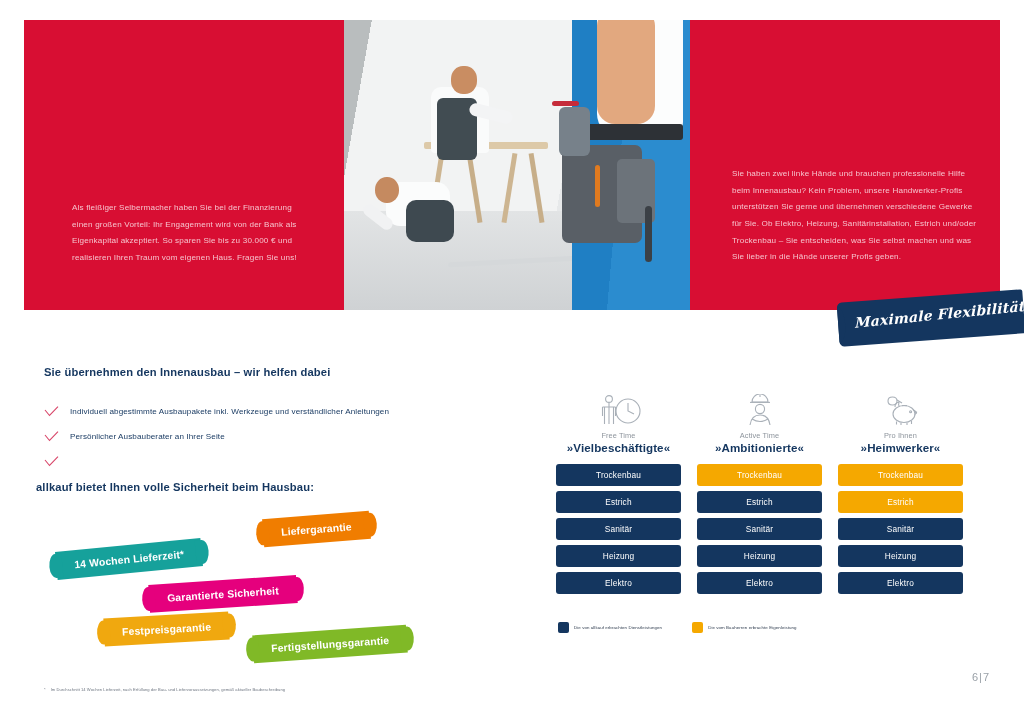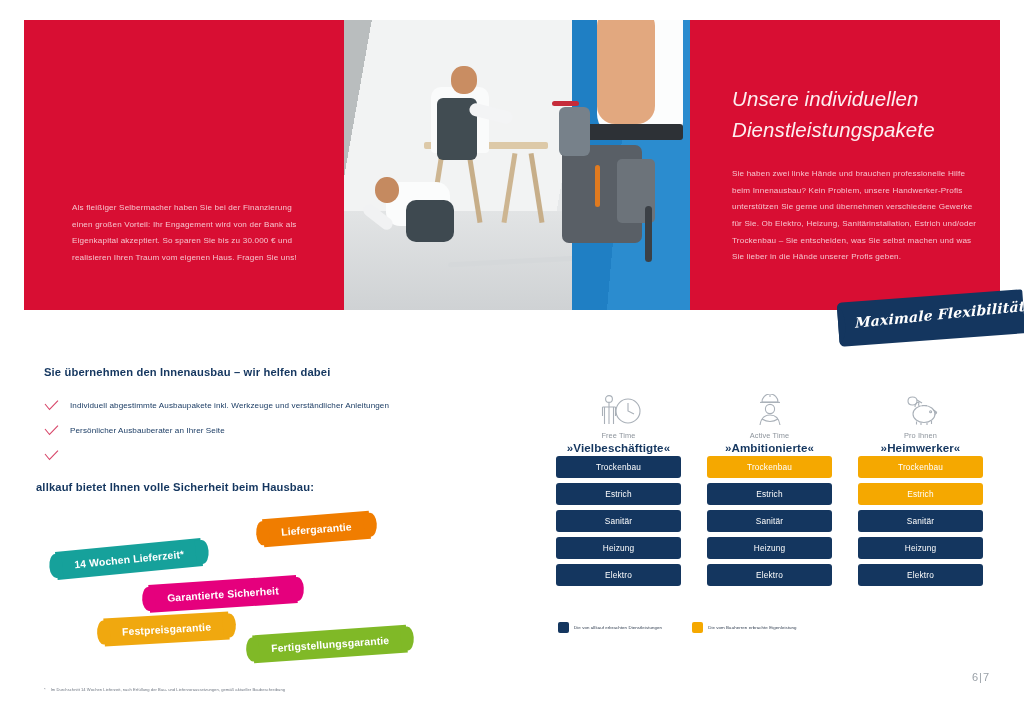--- a/index.html
+++ b/index.html
@@ -92,21 +92,21 @@
 
   
   .sec-title {
     position: absolute; color: #14365f; font-weight: bold;
     font-size: 11.2px; letter-spacing: .15px;
   }
   #title-innenausbau { left: 44px; top: 366px; }
   #title-sicherheit  { left: 36px; top: 481px; }
 
   .check-list { position: absolute; left: 44px; top: 392px; width: 420px; }
-  .check-row { display: flex; align-items: center; height: 25px; }
+  .check-row { display: flex; align-items: flex-end; height: 25px; }
   .check-mark { width: 26px; flex: 0 0 26px; padding-top: 1px; }
   .check-mark svg { display: block; }
   .check-label { color: #14365f; font-size: 8.1px; line-height: 1.4; padding-top: 3px; letter-spacing: .1px; }
 
   
   .badges { position: absolute; left: 44px; top: 505px; width: 420px; height: 160px; }
   .badge {
     position: absolute; color: #fff; font-weight: bold;
     font-size: 10.4px; white-space: nowrap;
     display: flex; align-items: center; justify-content: center;
@@ -118,27 +118,27 @@
   }
   .badge::before { left:-7px; border-radius:60% 0 0 55%; }
   .badge::after  { right:-7px; border-radius:0 52% 60% 0; }
   #badge-liefergarantie      { background:#f07d00; left:219px; top:10px;  transform:rotate(-4.5deg); }
   #badge-lieferzeit          { background:#16a19b; left:12px;  top:40px;  transform:rotate(-5.5deg); }
   #badge-sicherheit          { background:#e5007d; left:105px; top:75px;  transform:rotate(-3.8deg); }
   #badge-festpreis           { background:#f0a80f; left:60px;  top:110px; transform:rotate(-3.2deg); }
   #badge-fertigstellung      { background:#80b927; left:209px; top:125px; transform:rotate(-4deg); }
 
   
-  .packages { position: absolute; left: 556px; top: 392px; width: 428px; display: flex; gap: 26px; }
+  .packages { position: absolute; left: 556px; top: 392px; width: 428px; display: flex; gap: 16px; }
   .pkg { width: 125px; }
   .pkg-icon { height: 34px; display: flex; align-items: flex-end; justify-content: center; }
   .pkg-icon svg { display: block; }
   .pkg-sub { text-align:center; color:#8d949c; font-size:7.4px; margin-top:5px; letter-spacing:.1px; }
   .pkg-name { text-align:center; color:#14365f; font-weight:bold; font-size:11.6px; margin-top:1px; letter-spacing:.1px; }
-  .pkg-rows { margin-top: 2px; }
+  .pkg-rows { margin-top: 10px; }
   .pkg-row {
     height: 22px; border-radius: 3px; margin-bottom: 5px;
     display:flex; align-items:center; justify-content:center;
     font-size: 8.3px; letter-spacing:.15px;
   }
   .pkg-row.blue   { background:#14365f; color:#ffffff; }
   .pkg-row.orange { background:#f5a800; color:#ffffff; }
 
   
   .legend { position:absolute; left:558px; top:622px; display:flex; gap:30px; }
@@ -187,21 +187,20 @@
       <div class="ph-belt"></div>
       <div class="ph-pouch"></div>
       <div class="ph-pouch2"></div>
       <div class="ph-tool1"></div>
       <div class="ph-tool2"></div>
       <div class="ph-hand"></div>
       <div class="ph-band"></div>
     </div>
 
     <div class="hero-panel hero-right">
-      <div class="hero-title">Unsere individuellen Dienstleistungspakete</div>
       <div class="hero-body">Sie haben zwei linke Hände und brauchen professionelle Hilfe beim Innenausbau? Kein Problem, unsere Handwerker-Profis unterstützen Sie gerne und übernehmen verschiedene Gewerke für Sie. Ob Elektro, Heizung, Sanitärinstallation, Estrich und/oder Trockenbau – Sie entscheiden, was Sie selbst machen und was Sie lieber in die Hände unserer Profis geben.</div>
     </div>
   </div>
 
   <div class="ribbon">
     <span class="ribbon-text">Maximale Flexibilität</span>
   </div>
 
   <div class="sec-title" id="title-innenausbau">Sie übernehmen den Innenausbau – wir helfen dabei</div>
 

